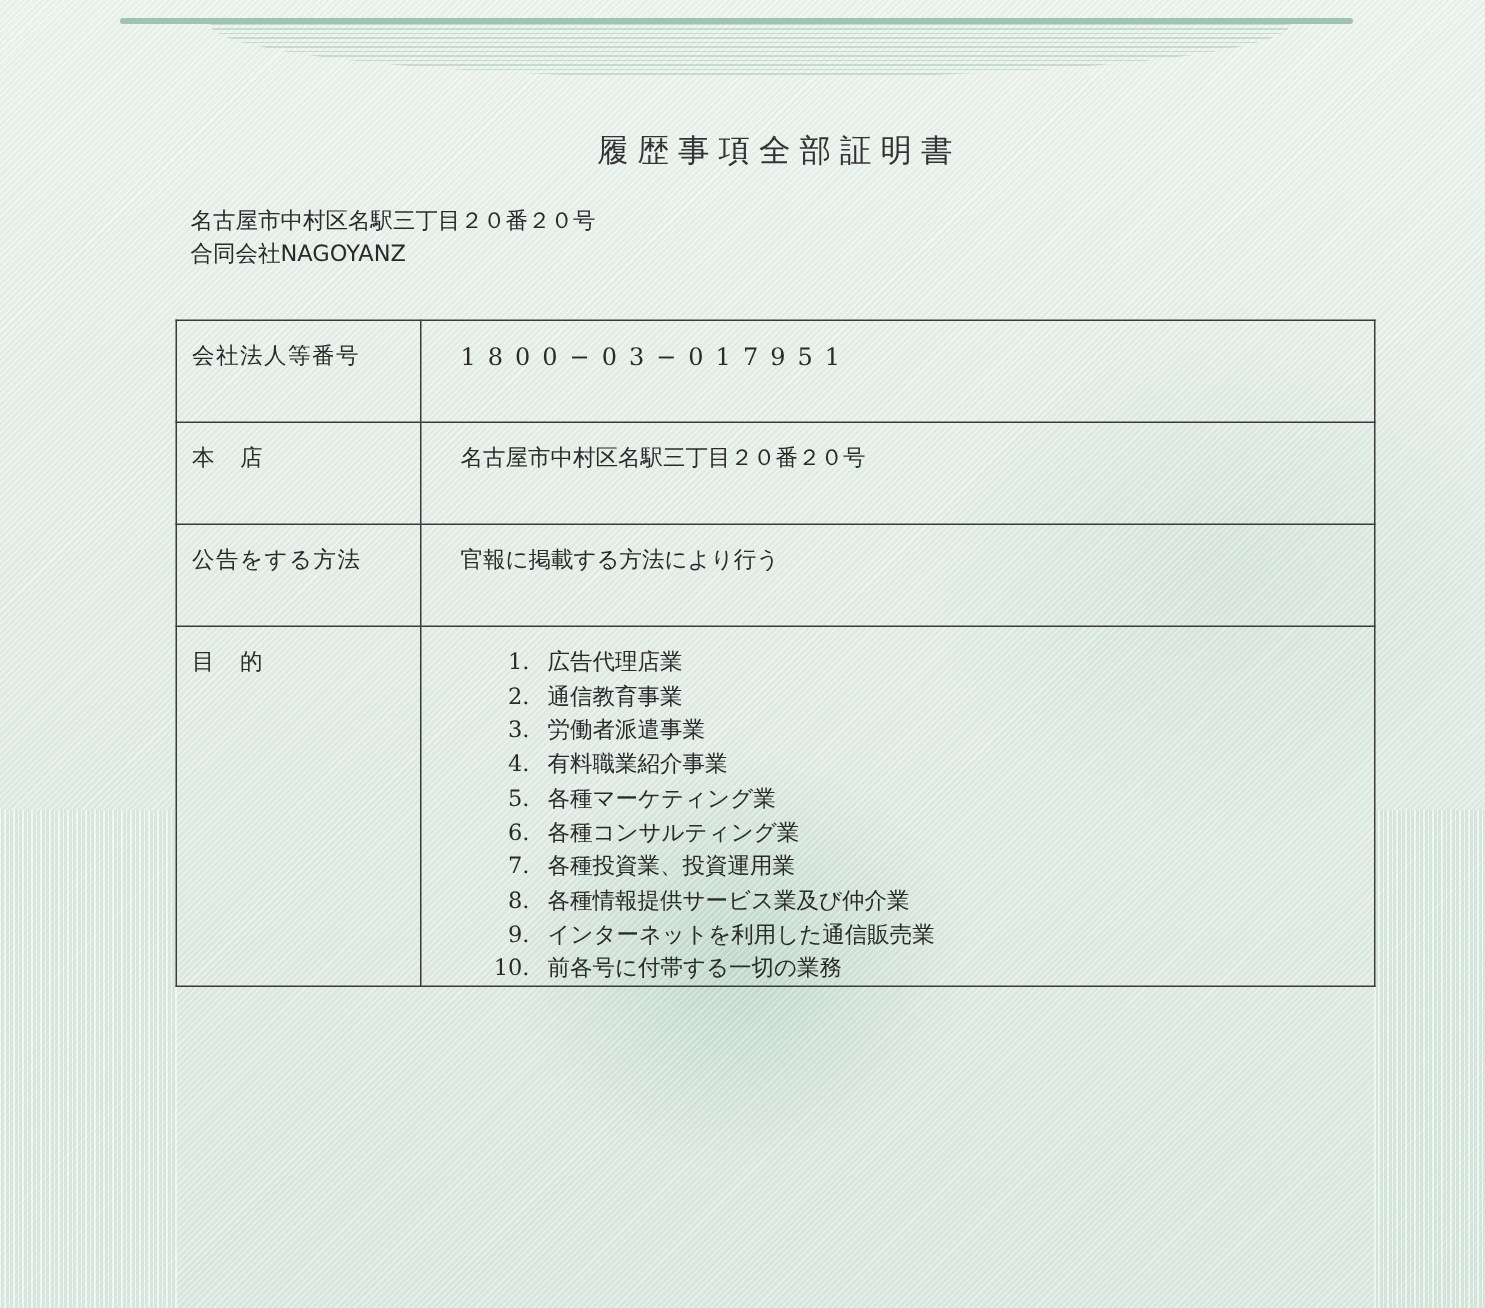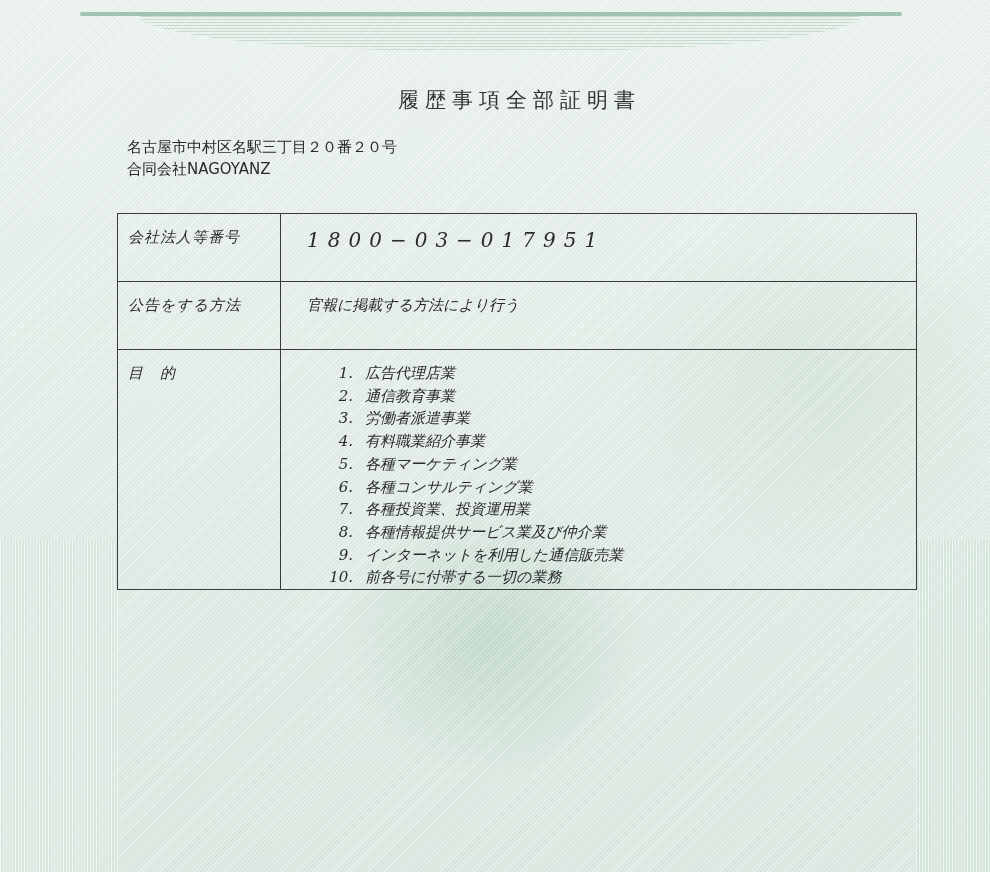--- a/index.html
+++ b/index.html
@@ -47,26 +47,25 @@
   }
   table.reg {
     position:absolute; left:117px; top:213px; width:800px;
     border-collapse:collapse;
     font-family:"DejaVu Sans", sans-serif; font-size:15px;
   }
   table.reg td {
     border:1.5px solid #3a3a3a;
     vertical-align:top;
     padding:14px 0 0 0;
-    font-style:italic;
   }
   table.reg tr { height:68px; }
   td.label { width:152px; padding-left:10px !important; letter-spacing:1px; }
   td.value { padding-left:26px !important; }
-  .num { letter-spacing:8px; font-family:"DejaVu Serif", serif; font-size:20px;margin-left:36px; }
+  .num { letter-spacing:8px; font-family:"DejaVu Serif", serif; font-size:16px;margin-left:36px; }
   .purpose-list { margin:0; padding:0; list-style:none; line-height:22.7px; }
   .purpose-list li { display:flex; }
   .purpose-list .n { width:46px; text-align:right; padding-right:12px; font-family:"DejaVu Serif", serif; }
   tr.purpose { height:248px; }
   tr.purpose td.value { padding-top:12px !important; }
   tr.capital td { border-bottom:none; }
 </style>
 </head>
 <body>
 
@@ -81,20 +80,24 @@
 <div class="header-lines">
   <div>名古屋市中村区名駅三丁目２０番２０号</div>
   <div>合同会社NAGOYANZ</div>
 </div>
 
 <table class="reg">
   <tbody>
       <tr>
     <td class="label">会社法人等番号</td>
     <td class="value num">1800−03−017951</td>
+  </tr>
+  <tr>
+    <td class="label">本　店</td>
+    <td class="value">名古屋市中村区名駅三丁目２０番２０号</td>
   </tr>
   <tr>
     <td class="label">公告をする方法</td>
     <td class="value">官報に掲載する方法により行う</td>
   </tr>
   <tr class="purpose">
     <td class="label">目　的</td>
     <td class="value">
       <ul class="purpose-list">
         <li>

